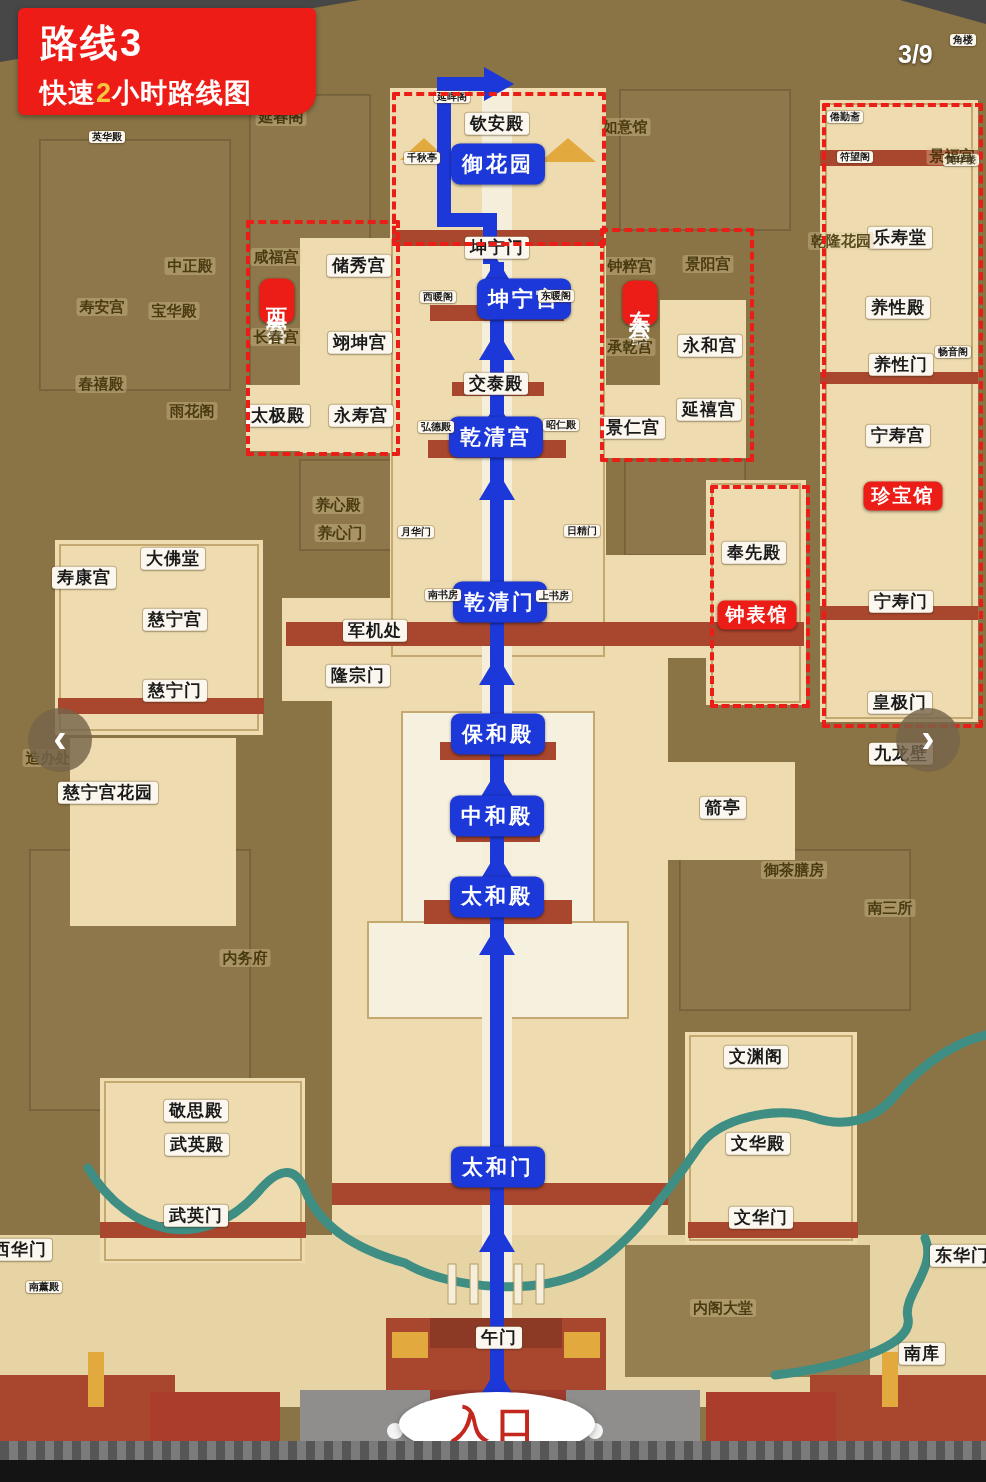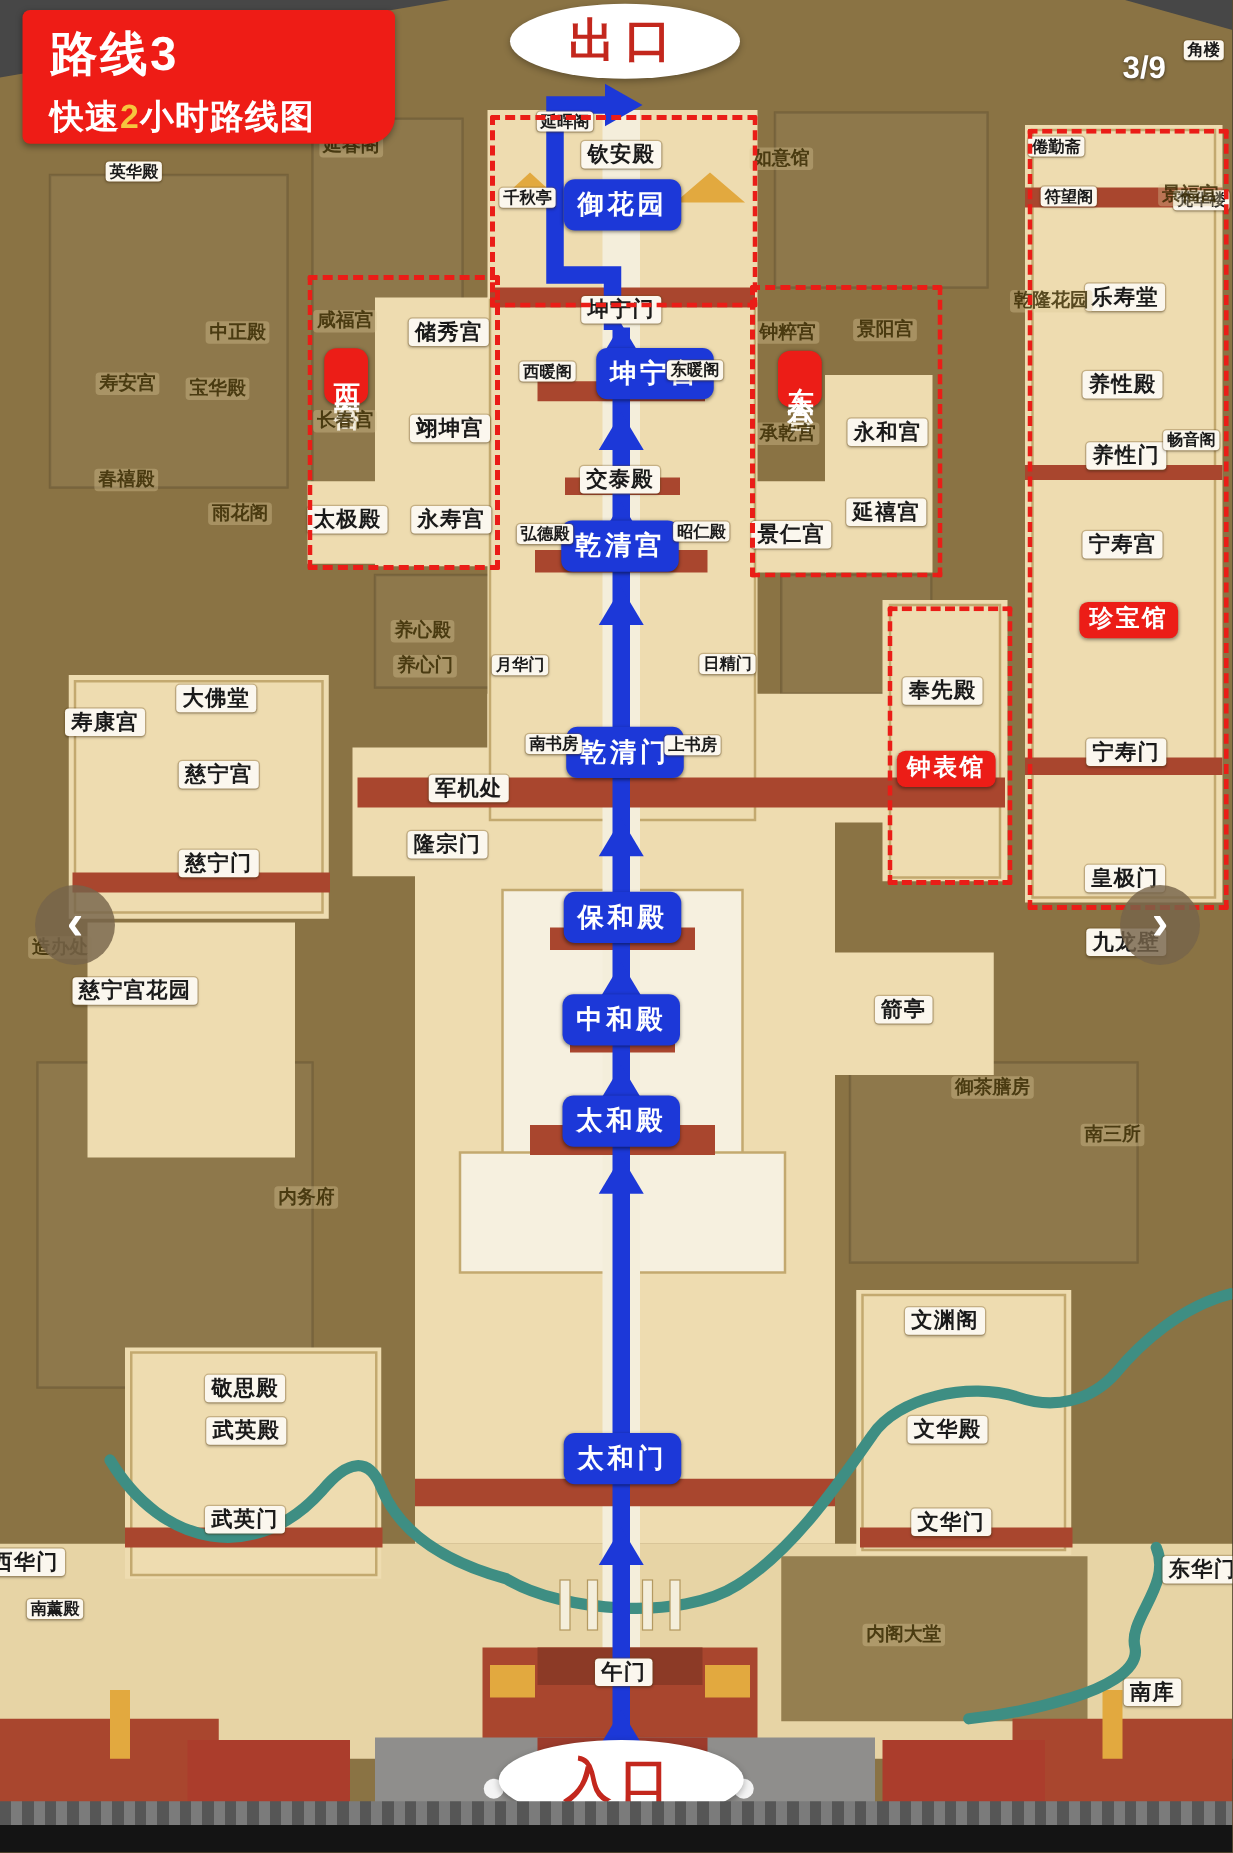--- a/index.html
+++ b/index.html
@@ -8,21 +8,21 @@
   #bg-art{position:absolute;left:0;top:0;z-index:1;}
   #route-art{position:absolute;left:0;top:0;z-index:20;}
   
   .hl-box{position:absolute;border:4px dashed #ea1d17;border-radius:2px;z-index:10;}
   
   #label-layer{position:absolute;inset:0;z-index:30;}
   .badge{position:absolute;transform:translate(-50%,-50%);white-space:nowrap;
          font-weight:700;line-height:1.2;}
   .badge.white{background:#fbf7ee;color:#1a1a1a;font-size:17px;padding:1px 5px;
          border-radius:3px;letter-spacing:1px;box-shadow:0 0 0 1px rgba(110,80,30,.28),0 1px 2px rgba(0,0,0,.25);}
-  .badge.white.small{font-size:13px;padding:0 3px;letter-spacing:0;}
+  .badge.white.small{font-size:10px;padding:0 3px;letter-spacing:0;}
   .badge.blue{background:#1c38d8;color:#fff;font-size:21px;padding:8px 11px;
          border-radius:9px;letter-spacing:3px;box-shadow:0 1px 3px rgba(0,0,0,.45);}
   .badge.red{background:#ec1d17;color:#fff;font-size:19px;padding:3px 8px;
          border-radius:7px;letter-spacing:2px;box-shadow:0 1px 3px rgba(0,0,0,.4);}
   .badge.red.vertical{writing-mode:vertical-rl;letter-spacing:7px;padding:12px 5px;
          font-size:21px;border-radius:10px;}
   .badge.faded{background:rgba(219,199,152,.42);color:#3f3108;font-size:15px;
          padding:0 3px;border-radius:3px;opacity:.85;}
   
   #banner{position:absolute;left:18px;top:8px;width:298px;height:107px;background:#ee1c16;
@@ -281,21 +281,20 @@
 
   <div id="banner">
     <div class="t1">路线3</div>
     <div class="t2">
       <span>快速</span><span class="num">2</span><span>小时路线图</span>
     </div>
   </div>
 
   <div id="page-ind">3/9</div>
 
-  <div id="exit-oval" class="oval">出口</div>
   <div id="entrance-oval" class="oval">入口</div>
 
   <div id="car-prev" class="car-btn">
     <span>‹</span>
   </div>
   <div id="car-next" class="car-btn">
     <span>›</span>
   </div>
 
   <div id="serration"></div>

